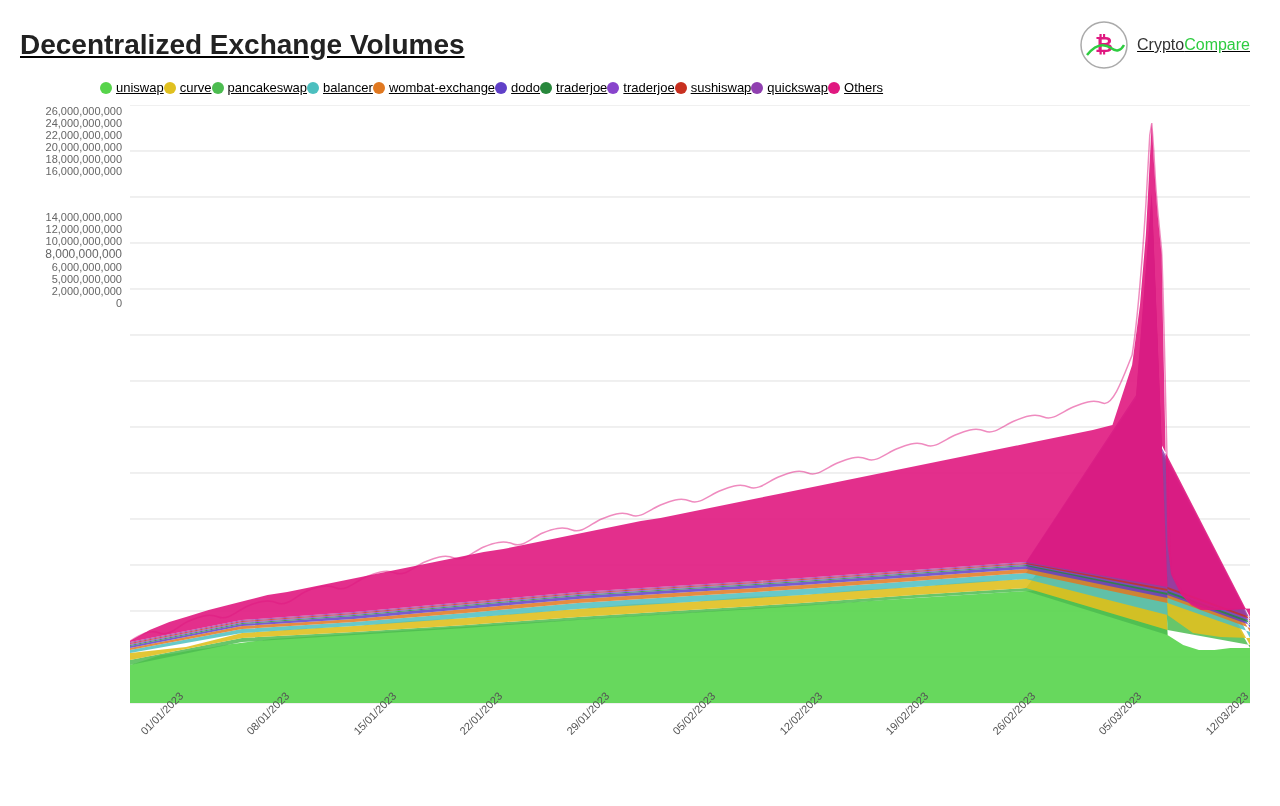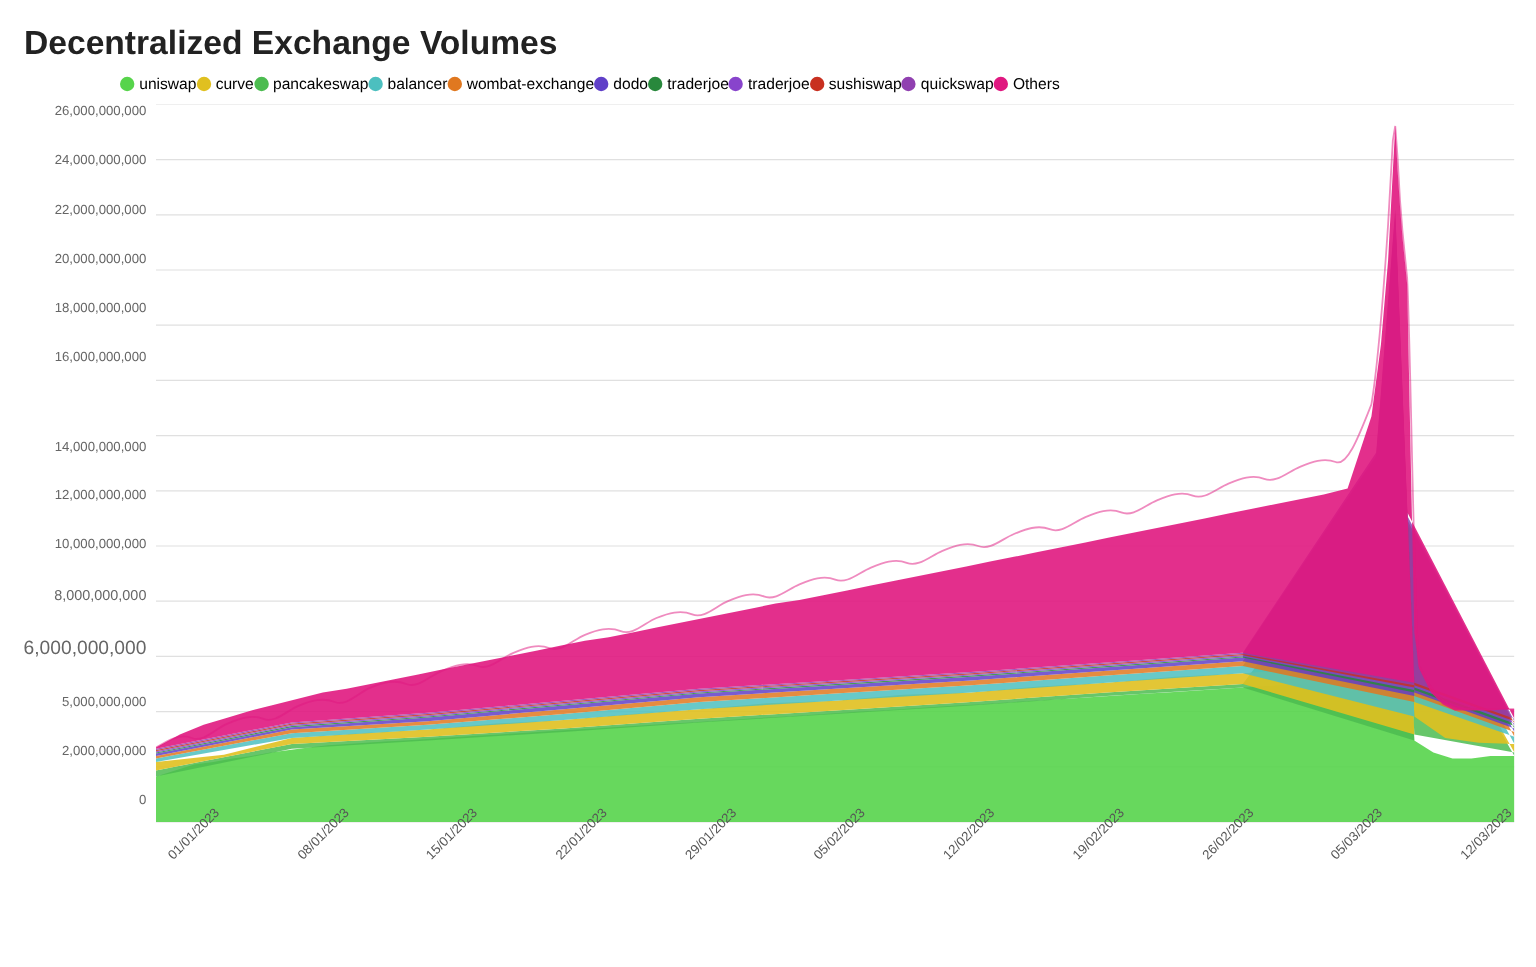--- a/index.html
+++ b/index.html
@@ -6,22 +6,23 @@
     body {
       background: #fff;
       font-family: Arial, sans-serif;
       width: 1280px;
       height: 806px;
       overflow: hidden;
     }
     .page {
       width: 1280px;
       height: 806px;
-      padding: 20px 18px 20px 20px;
+      padding: 20px 30px 20px 20px;
       position: relative;
+      text-decoration: underline;
     }
     .header {
       display: flex;
       justify-content: space-between;
       align-items: center;
       margin-bottom: 10px;
     }
     .title {
       font-size: 28px;
       font-weight: bold;
@@ -64,21 +65,20 @@
       height: 630px;
     }
     .y-axis {
       position: absolute;
       left: 0;
       top: 0;
       bottom: 44px;
       width: 110px;
       display: flex;
       flex-direction: column;
-      justify-content: space-between;
       align-items: flex-end;
       padding-right: 8px;
       font-size: 11px;
       color: #666;
     }
     .chart-area {
       position: absolute;
       left: 110px;
       right: 0;
       top: 0;
@@ -104,20 +104,31 @@
       font-size: 11px;
       color: #555;
     }
   </style>
 </head>
 <body>
 
 <div class="page">
   <div class="header">
     <div class="title">Decentralized Exchange   Volumes</div>
+    <div class="logo-area">
+
+      <svg class="logo-icon" viewBox="0 0 50 50" xmlns="http://www.w3.org/2000/svg">
+        <circle cx="25" cy="25" r="23" fill="#fff" stroke="#aaa" stroke-width="1.5"></circle>
+        <text x="25" y="32" text-anchor="middle" font-size="22" fill="#e01880" font-weight="bold">₿</text>
+        <path d="M8 35 Q20 20 32 28 Q40 34 45 25" stroke="#2ecc40" fill="none" stroke-width="2.5"></path>
+      </svg>
+      <div>
+        <span class="logo-crypto">Crypto</span><span class="logo-compare">Compare</span>
+      </div>
+    </div>
   </div>
 
   <div class="legend" id="legend-container">
   <div class="legend-item">
         <span class="legend-dot" style="background-color: rgb(87, 212, 75);"></span>
         <span>uniswap</span>
       </div>
       <div class="legend-item">
         <span class="legend-dot" style="background-color: rgb(224, 192, 32);"></span>
         <span>curve</span>
@@ -166,21 +177,21 @@
     <div style="font-size: 11px; color: rgb(102, 102, 102);">26,000,000,000</div>
         <div style="font-size: 11px; color: rgb(102, 102, 102);">24,000,000,000</div>
         <div style="font-size: 11px; color: rgb(102, 102, 102);">22,000,000,000</div>
         <div style="font-size: 11px; color: rgb(102, 102, 102);">20,000,000,000</div>
         <div style="font-size: 11px; color: rgb(102, 102, 102); margin-left: 13px;">18,000,000,000</div>
         <div style="font-size: 11px; color: rgb(102, 102, 102);">16,000,000,000</div>
         <div style="font-size: 11px; color: rgb(102, 102, 102); margin-top: 34px;">14,000,000,000</div>
         <div style="font-size: 11px; color: rgb(102, 102, 102);">12,000,000,000</div>
         <div style="font-size: 11px; color: rgb(102, 102, 102);">10,000,000,000</div>
         <div style="font-size: 12px; color: rgb(102, 102, 102);">8,000,000,000</div>
-        <div style="font-size: 16px; color: rgb(102, 102, 102); margin-left: 32px;">6,000,000,000</div>
+        <div style="font-size: 11px; color: rgb(102, 102, 102); margin-left: 32px;">6,000,000,000</div>
         <div style="font-size: 11px; color: rgb(102, 102, 102);">5,000,000,000</div>
         <div style="font-size: 11px; color: rgb(102, 102, 102);">2,000,000,000</div>
         <div style="font-size: 11px; color: rgb(102, 102, 102);">0</div>
       </div>
 
     <div class="chart-area">
       <svg id="main-chart" width="100%" height="100%" viewBox="0 0 1140 600" preserveAspectRatio="none" xmlns="http://www.w3.org/2000/svg">
 
         <line x1="0" y1="0" x2="1140" y2="0" stroke="#e0e0e0" stroke-width="1"></line>
         <line x1="0" y1="46" x2="1140" y2="46" stroke="#e0e0e0" stroke-width="1"></line>

